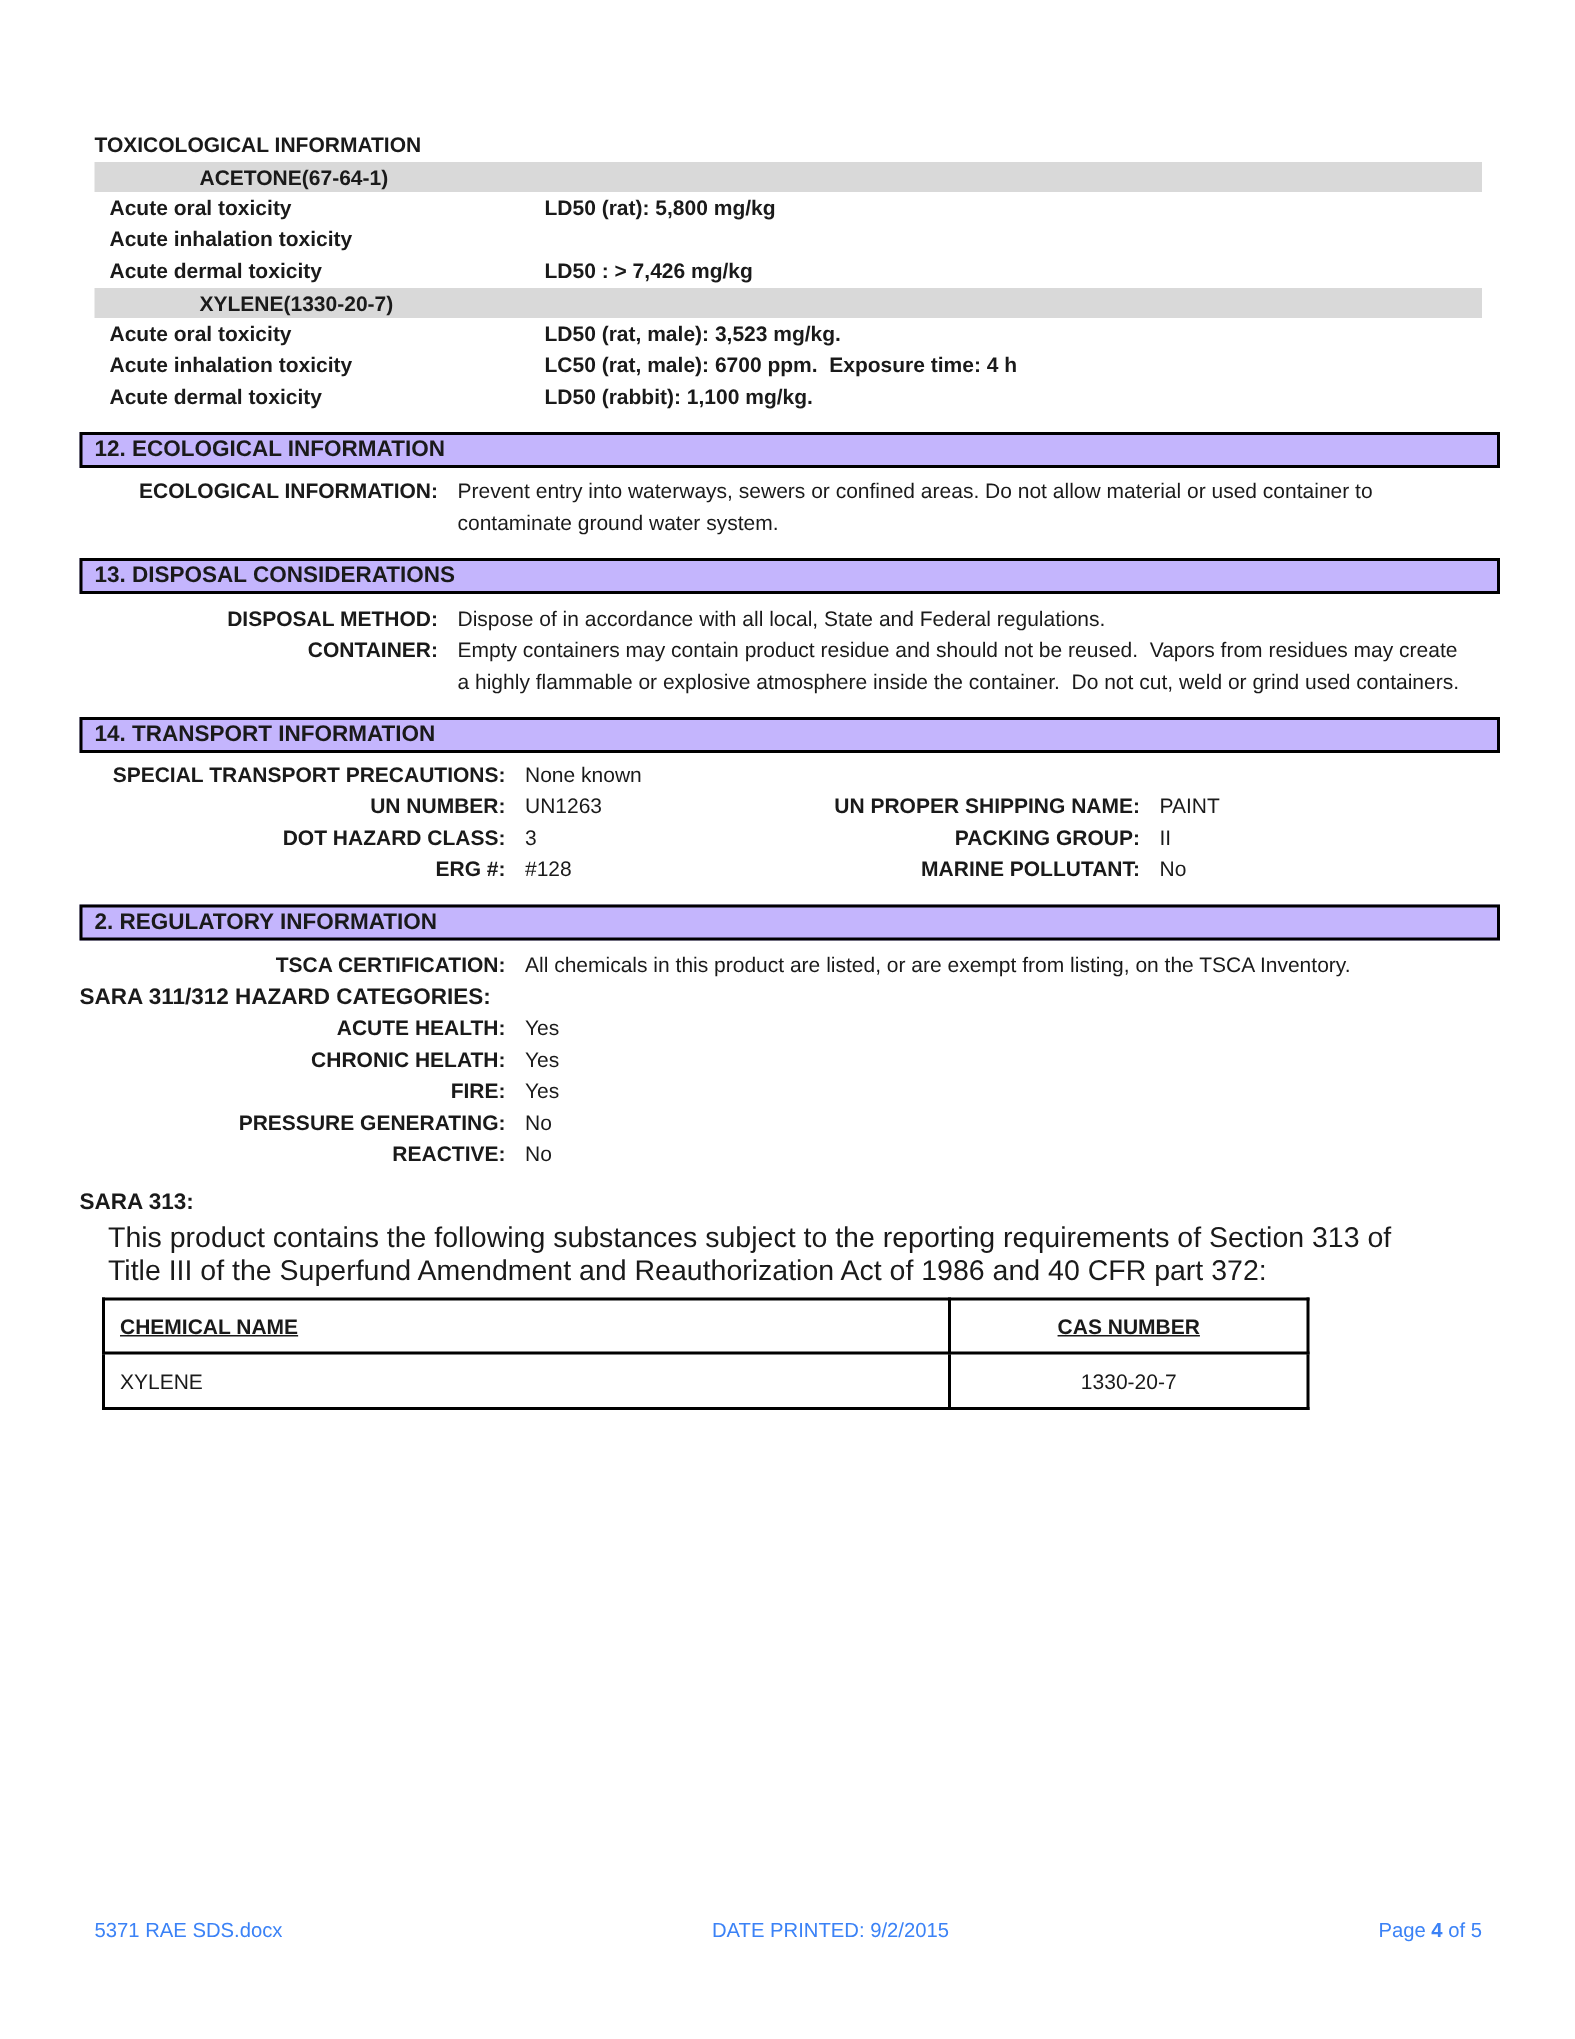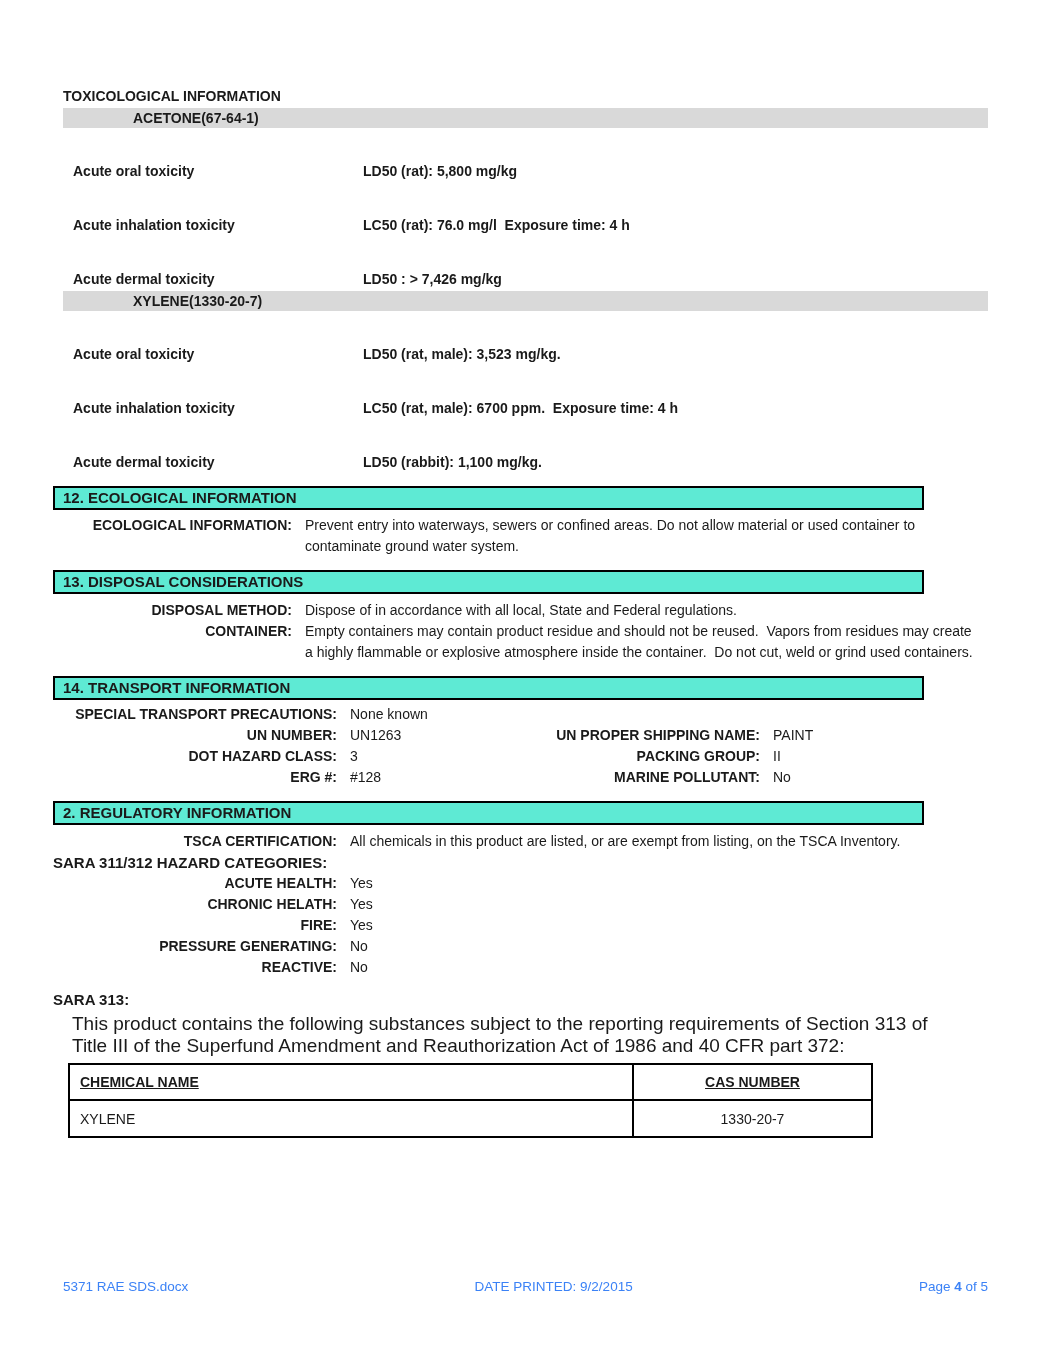--- a/index.html
+++ b/index.html
@@ -14,28 +14,28 @@
   .doc { position: relative; width: 1050px; height: 1359px; padding-top: 86px; }
 
   
   .tox { margin-left: 63px; width: 925px; }
   .tox-title { font-size: 14px; font-weight: bold; line-height: 21px; }
   .sub-banner {
     background: #d9d9d9; height: 20px; line-height: 20px;
     padding-left: 70px; font-size: 14px; font-weight: bold;
     margin-top: 1px;
   }
-  .tox-row { display: grid; grid-template-columns: 300px 1fr; line-height: 21px; margin-top: 33px; }
+  .tox-row { display: grid; grid-template-columns: 300px 1fr; line-height: 21px; }
   .tox-row .t-label { font-size: 14px; font-weight: bold; padding-left: 10px; }
   .tox-row .t-value { font-size: 14px; font-weight: bold; white-space: pre-wrap; }
 
   
   .section-bar {
-    margin-left: 53px; width: 871px;
-    background: #5eead4; border: 2px solid #000000;
+    margin-left: 53px; width: 947px;
+    background: #c4b5fd; border: 2px solid #000000;
     height: 24px; line-height: 20px;
     font-size: 15px; font-weight: bold;
     padding-left: 8px; margin-top: 13px;
   }
 
   
   .kv { margin-left: 53px; width: 947px; line-height: 21px; font-size: 14px; }
   .kv-label { font-weight: bold; text-align: right; }
   .kv-value { padding-left: 13px; white-space: pre-wrap; }
   .kv-narrow { display: grid; grid-template-columns: 239px 1fr; }
@@ -91,21 +91,20 @@
   <div class="tox">
     <div class="tox-title">TOXICOLOGICAL INFORMATION</div>
 
     <div class="sub-banner">ACETONE(67-64-1)</div>
     <div class="tox-row">
       <span class="t-label">Acute oral toxicity</span>
       <span class="t-value">LD50 (rat): 5,800 mg/kg</span>
     </div>
     <div class="tox-row">
       <span class="t-label">Acute inhalation toxicity</span>
-      <span class="t-value">LC50 (rat): 76.0 mg/l  Exposure time: 4 h</span>
     </div>
     <div class="tox-row">
       <span class="t-label">Acute dermal toxicity</span>
       <span class="t-value">LD50 : &gt; 7,426 mg/kg</span>
     </div>
 
     <div class="sub-banner">XYLENE(1330-20-7)</div>
     <div class="tox-row">
       <span class="t-label">Acute oral toxicity</span>
       <span class="t-value">LD50 (rat, male): 3,523 mg/kg.</span>

